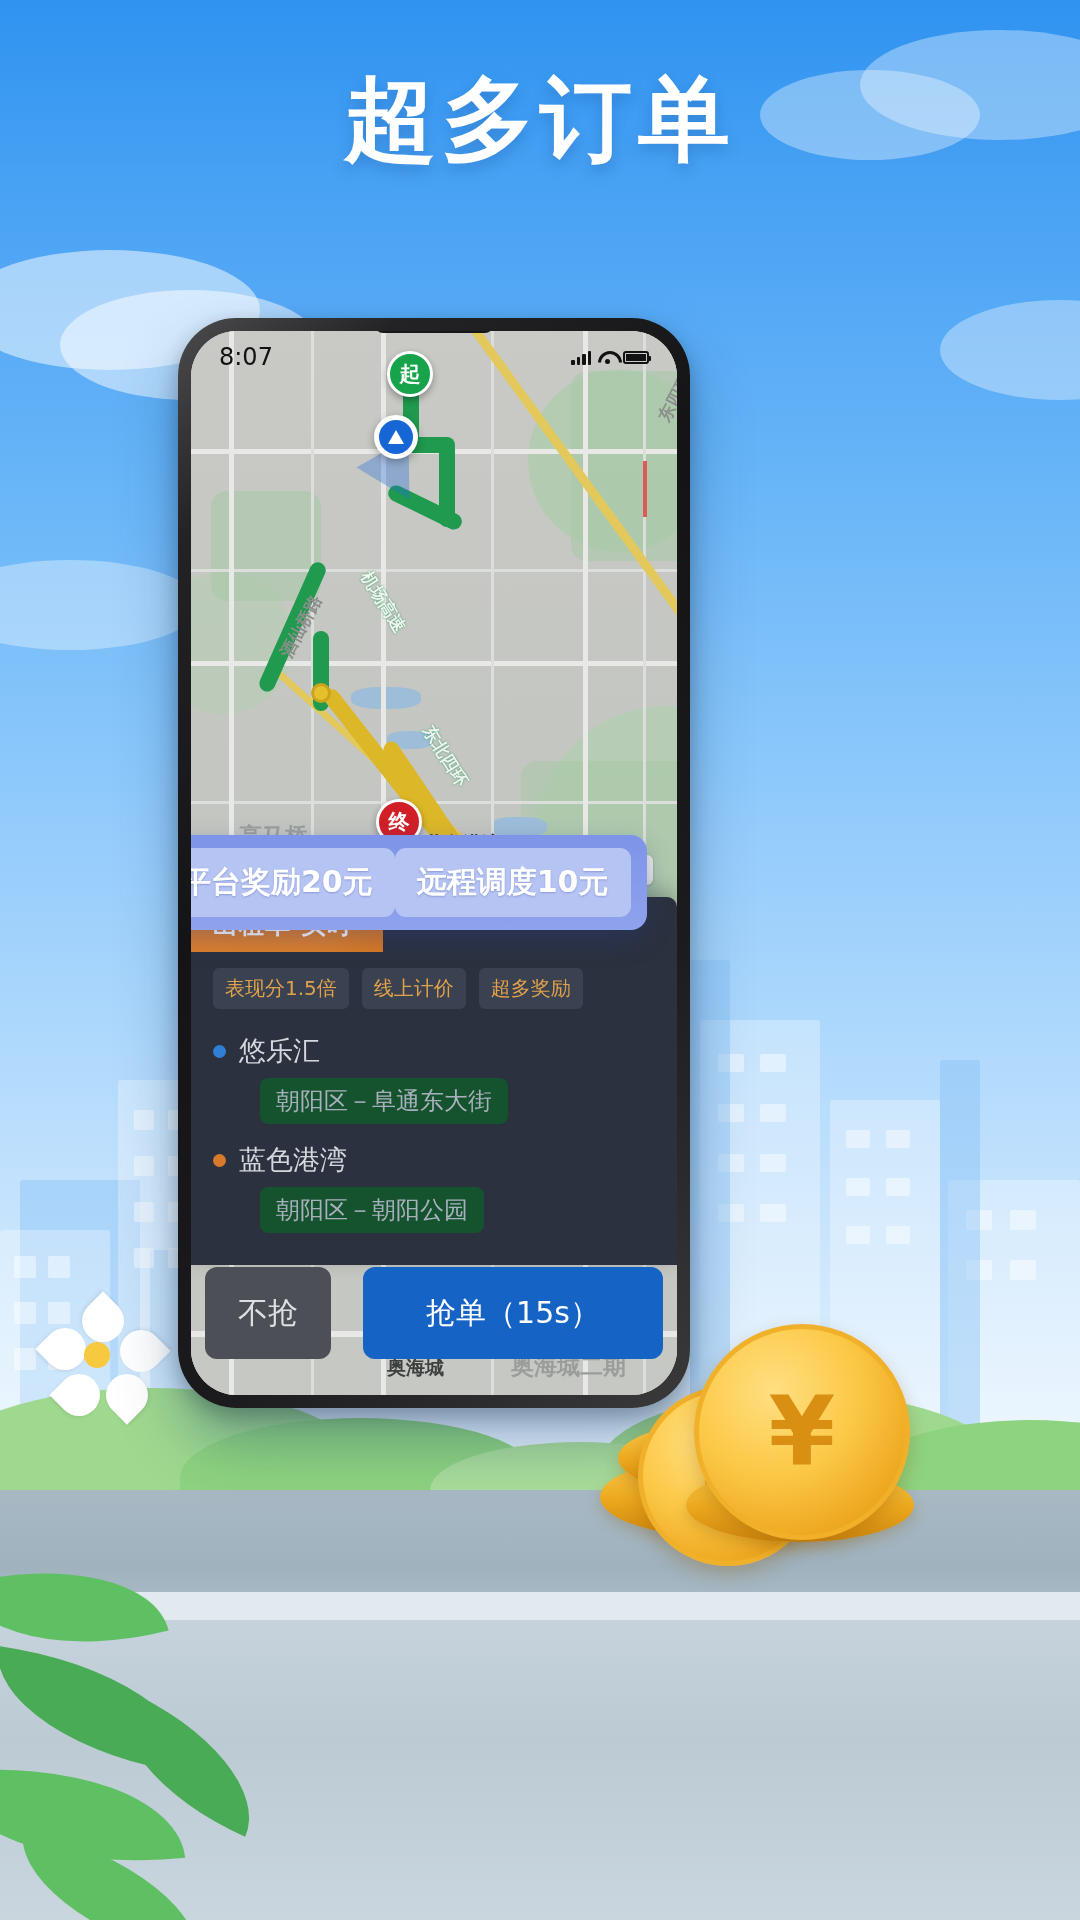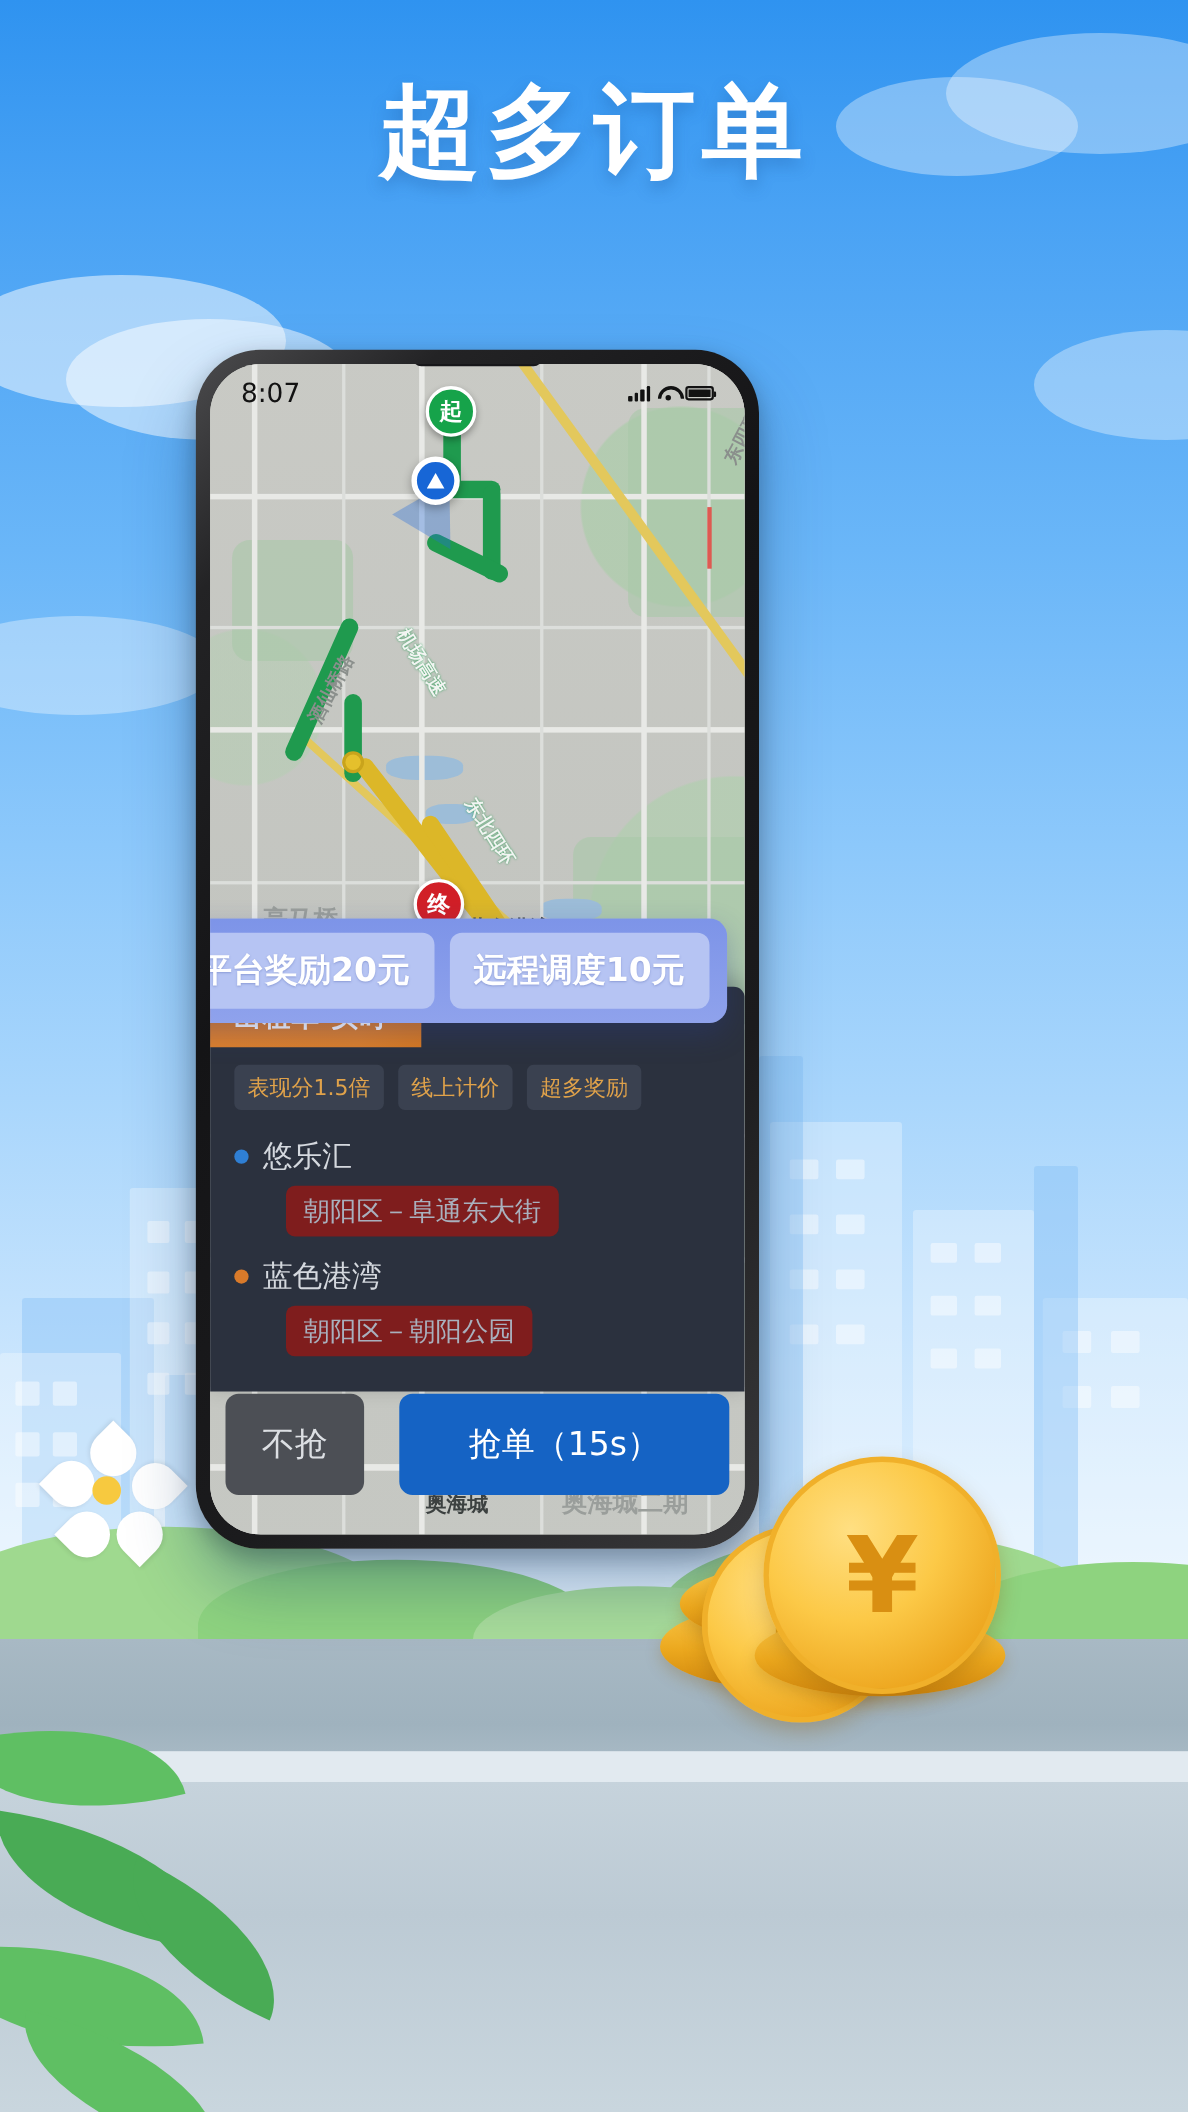--- a/index.html
+++ b/index.html
@@ -164,29 +164,29 @@
   }
   .addr-block{padding:14px 22px 0 22px;}
   .addr-row{display:flex;align-items:center;gap:13px;margin-top:4px;}
   .dot{width:13px;height:13px;border-radius:50%;flex:none;}
   .dot-start{background:#2f7fd4;}
   .dot-end{background:#d97a2a;}
   .addr-name{color:#d4d8de;font-size:27px;font-weight:500;
     font-family:"DejaVu Sans","Liberation Sans",sans-serif;}
   .addr-sub{
     display:inline-block;margin:9px 0 14px 47px;
-    background:#7f1d1d;color:#a9b0bd;font-size:24px;
+    background:#14532d;color:#a9b0bd;font-size:24px;
     padding:7px 16px;border-radius:8px;
     font-family:"DejaVu Sans","Liberation Sans",sans-serif;
   }
 
   
   .reward-wrap{
     position:absolute;left:-48px;top:-62px;z-index:30;
-    display:flex;gap:14px;align-items:center;
+    display:flex;align-items:center;
     background:linear-gradient(180deg,#7d94e8 0%,#8fa2ec 100%);
     padding:13px 16px;border-radius:16px;
     box-shadow:0 10px 26px rgba(40,60,140,.32);
     text-align:right;
   }
   .reward{
     background:#b6c4f3;color:#fff;font-size:30px;font-weight:bold;
     padding:14px 22px;border-radius:11px;white-space:nowrap;
     text-shadow:0 1px 2px rgba(60,80,160,.35);
     font-family:"DejaVu Sans","Liberation Sans",sans-serif;

